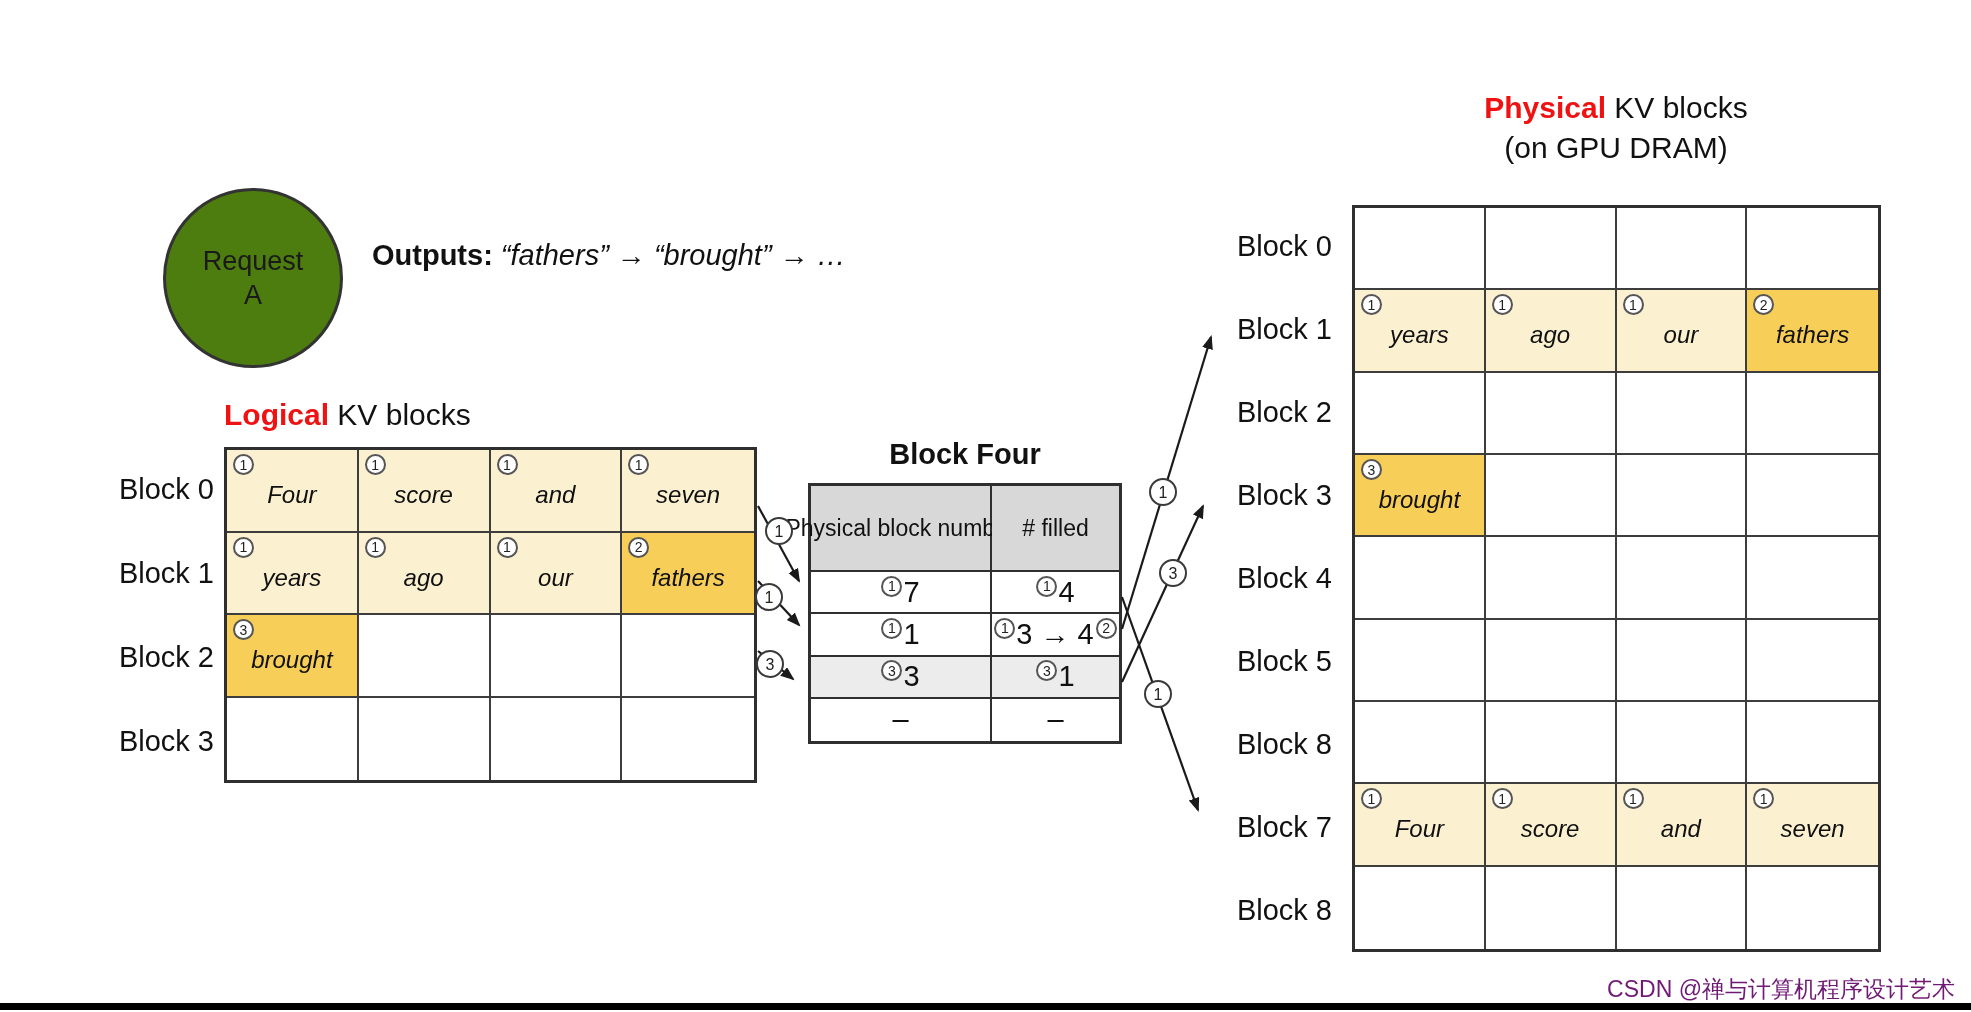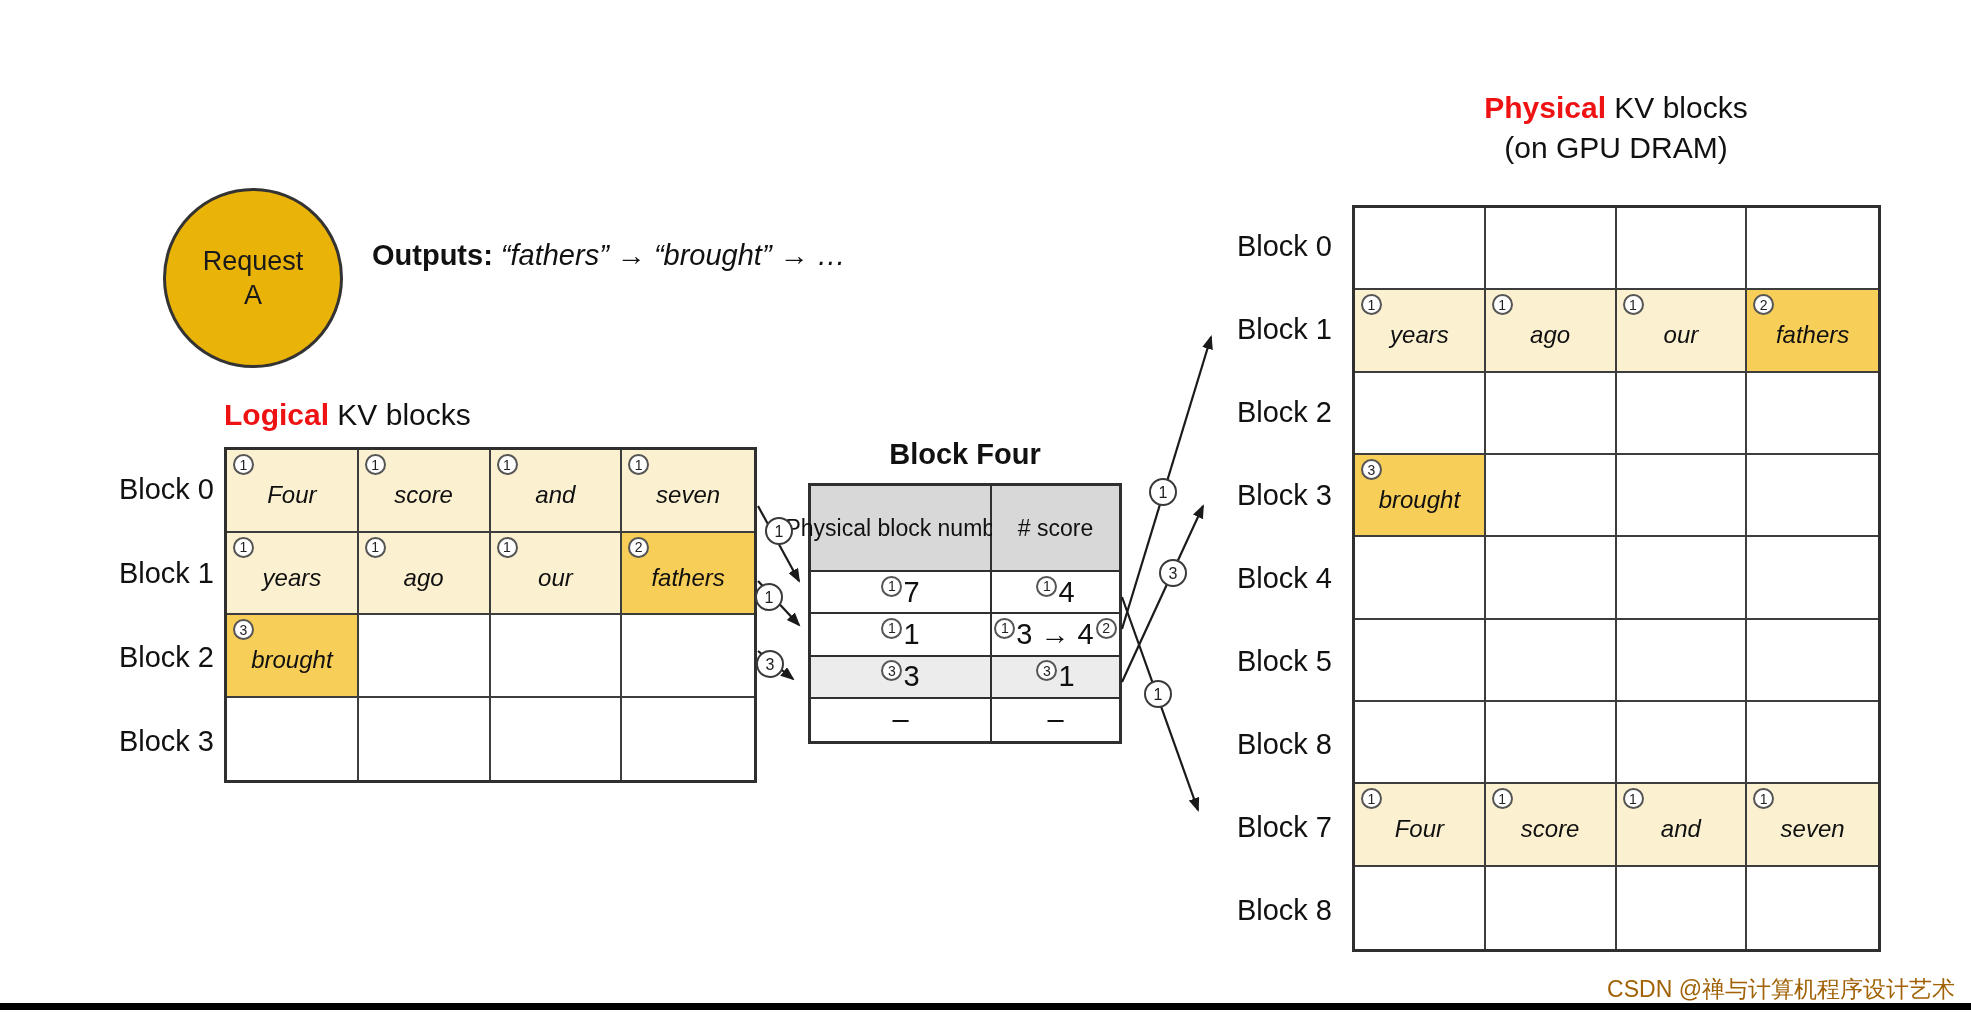--- a/index.html
+++ b/index.html
@@ -2,21 +2,21 @@
 <html><head>
 <meta charset="utf-8">
 <style>
   html,body{margin:0;padding:0;background:#ffffff;}
   body{width:1971px;height:1012px;position:relative;overflow:hidden;
        font-family:"Liberation Sans", sans-serif;color:#111;}
   .abs{position:absolute;}
 
   
   .request-circle{left:163px;top:188px;width:180px;height:180px;border-radius:50%;
-    background:#eab308;border:3px solid #333;box-sizing:border-box;
+    background:#4d7c0f;border:3px solid #333;box-sizing:border-box;
     display:flex;flex-direction:column;align-items:center;justify-content:center;
     font-size:27px;line-height:34px;color:#1a1a1a;}
 
   
   .prompt-block{left:372px;top:234px;font-size:29px;line-height:43px;color:#111;white-space:nowrap;}
   .plabel{font-weight:bold;margin-right:8px;}
   .pitalic{font-style:italic;}
 
   
   .ltitle{left:224px;top:398px;width:533px;font-size:30px;}
@@ -65,21 +65,21 @@
   .ibadge.after{margin-left:2px;}
   .ibadge.before{margin-right:1px;}
 
   
   svg.arrows{left:0;top:0;pointer-events:none;}
   .aline{stroke:#1a1a1a;stroke-width:2.2;fill:none;}
   .acirc{fill:#ffffff;stroke:#3a3a3a;stroke-width:2;}
   .atext{font-size:16px;fill:#222;text-anchor:middle;font-family:"Liberation Sans",sans-serif;}
 
   
-  .watermark{right:16px;top:974px;font-size:23px;color:#a16207;white-space:nowrap;}
+  .watermark{right:16px;top:974px;font-size:23px;color:#701a75;white-space:nowrap;}
   .footer-bar{left:0;top:1003px;width:1971px;height:7px;background:#000;}
 </style>
 </head>
 <body>
 
 <div class="abs request-circle">
   <div>Request</div>
   <div>A</div>
 </div>
 
@@ -142,21 +142,21 @@
   <div class="cell lastrow"></div>
   <div class="cell lastrow"></div>
   <div class="cell lastrow"></div>
   <div class="cell lastrow lastcol"></div>
 </div>
 
 <div class="abs btitle">Block Four</div>
 
 <div class="abs btable">
   <div class="bcell bhead">Physical block number</div>
-  <div class="bcell bhead lastcol"># score</div>
+  <div class="bcell bhead lastcol"># filled</div>
 
   <div class="bcell bval">
       <span class="ibadge before">1</span>
       <span>7</span>
     </div>
   <div class="bcell bval lastcol">
       <span class="ibadge before">1</span>
       <span>4</span>
     </div>
 

